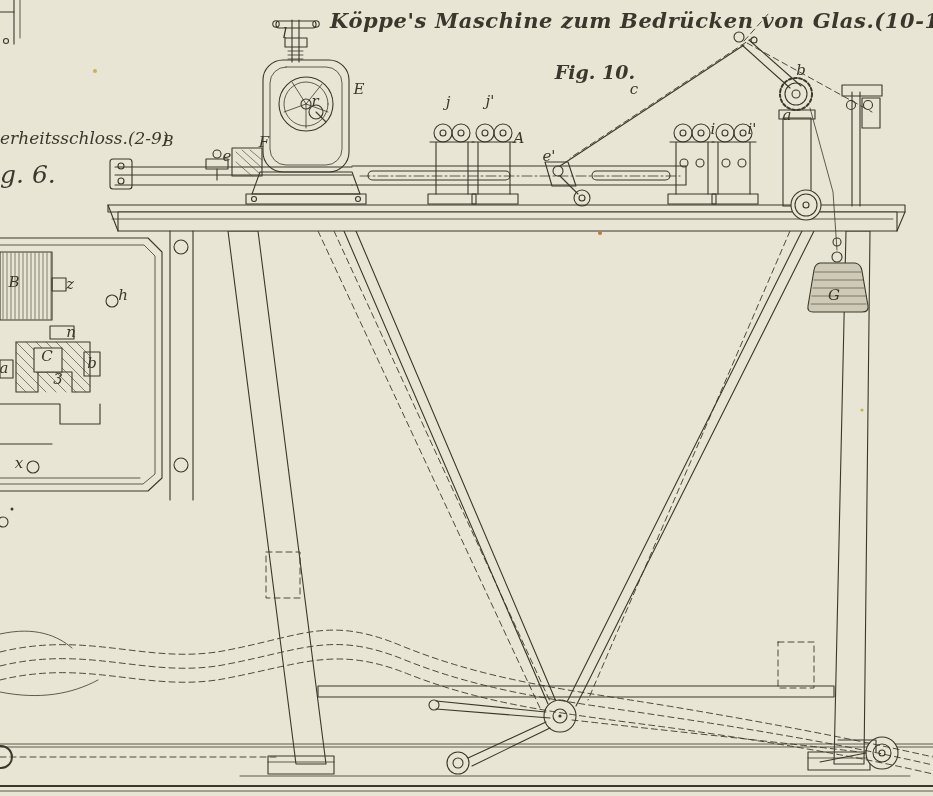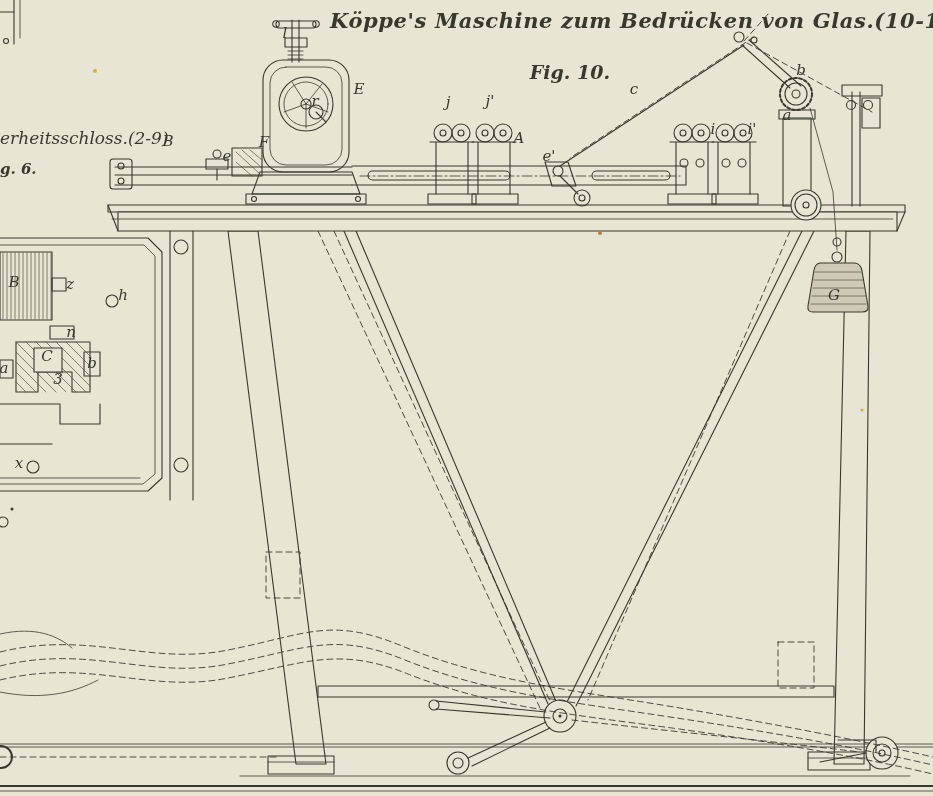--- a/index.html
+++ b/index.html
@@ -14,24 +14,24 @@
   .ddot{stroke-dasharray:10 3 2 3;stroke-width:0.8;}
   .teeth{stroke-dasharray:3 2.2;stroke-width:2;}
   .fillp{fill:#e9e5d4;}
   .fillw{fill:#cfcab7;}
   .hatch{stroke-width:0.65;stroke:#4a4738;}
   .speck1{fill:#b97c35;stroke:none;}
   .speck2{fill:#c6b457;stroke:none;}
   .dot{fill:#3a382c;stroke:none;}
   .caption{position:absolute;font-style:italic;white-space:nowrap;}
   .title{left:330px;top:8px;width:570px;text-align:center;font-size:21px;font-weight:bold;letter-spacing:.6px;}
-  .fig10{left:505px;top:61px;width:130px;text-align:center;font-size:19px;font-weight:bold;}
+  .fig10{left:505px;top:61px;width:130px;text-align:right;font-size:19px;font-weight:bold;}
   .scale{left:462px;top:326px;width:170px;text-align:center;font-size:15px;}
   .frag1{left:0;top:128px;font-size:17px;}
-  .frag2{left:0;top:160px;font-size:15px;font-weight:bold;}
+  .frag2{left:0;top:160px;font-size:25px;font-weight:normal;}
   .labels-layer{position:absolute;left:0;top:0;width:100%;height:100%;pointer-events:none;}
   .part-label{position:absolute;font-style:italic;font-size:15px;transform:translate(-50%,-55%);}
 </style>
 </head>
 <body>
 
 <div class="page">
 
 <svg width="933" height="796" viewBox="0 0 933 796">
 

